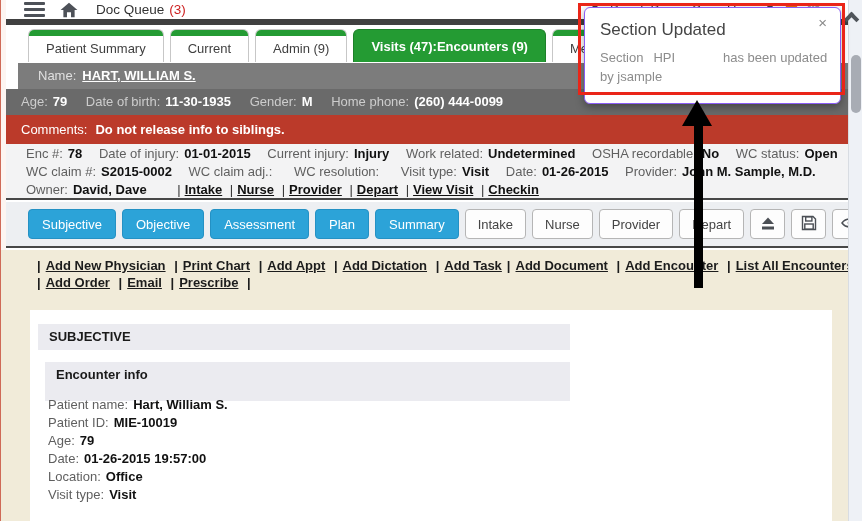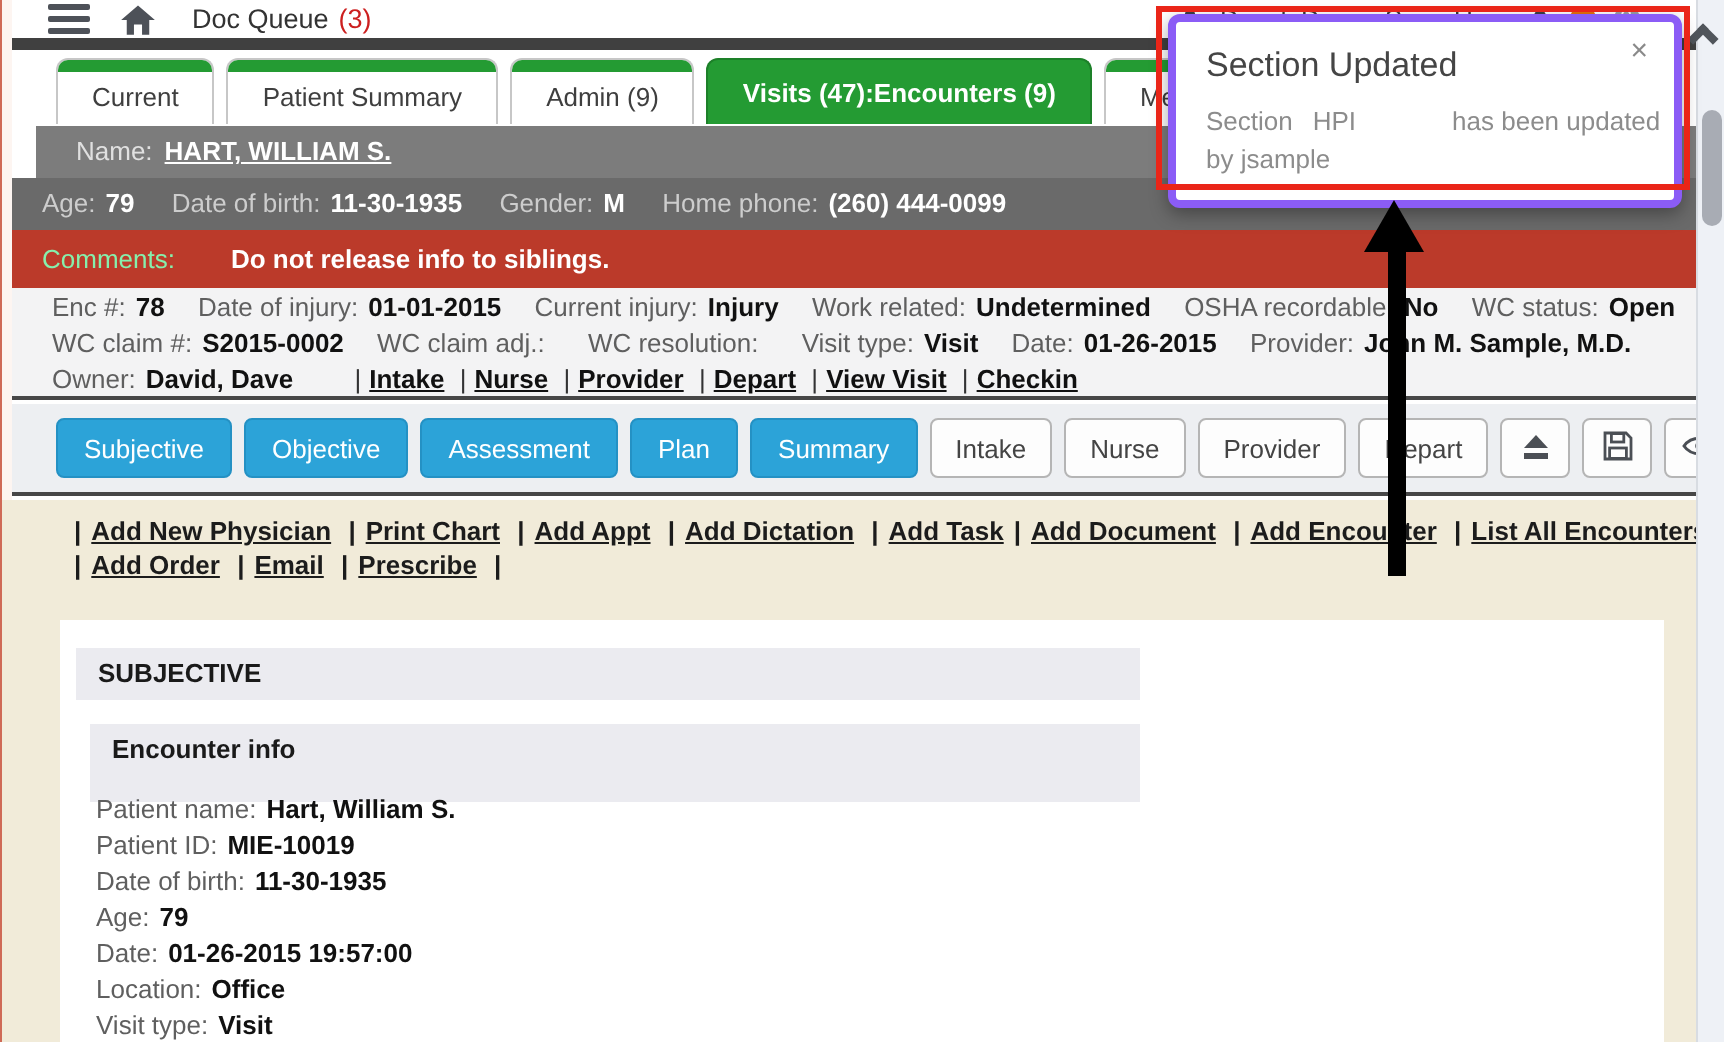--- a/index.html
+++ b/index.html
@@ -44,21 +44,21 @@
 
   
   .namebar { top:63px; height:26px; background:#7c7c7c; line-height:26px; padding-left:20px; z-index:8;margin-left:12px; }
   .namebar .lbl { color:#e0e0e0; margin-right:6px; }
   .namebar a { color:#fff; font-weight:bold; text-decoration:underline; }
   .agebar { top:89px; height:26px; background:#6a6a6a; line-height:26px; padding-left:15px; z-index:8; }
   .agebar .pair { margin-right:15px; }
   .agebar .lbl { color:#cdcdcd; margin-right:5px; }
   .agebar .val { color:#fff; font-weight:bold; }
   .commentsbar { top:115px; height:29px; background:#bb3a2a; line-height:29px; padding-left:15px; z-index:8; }
-  .commentsbar .lbl { color:#86efac; margin-right:28px; }
+  .commentsbar .lbl { color:#ffffff; margin-right:8px; }
   .commentsbar .val { color:#fff; font-weight:bold; }
 
   
   .encsection { top:144px; height:56px; background:#f3f3f4; border-bottom:2px solid #474747;
                 padding:1px 0 0 20px; line-height:18px; z-index:8; white-space:nowrap; }
   .encsection .lbl { color:#5f5f5f; margin-right:5px; }
   .encsection .val { color:#111; font-weight:bold; }
   .encsection .pair { margin-right:13px; }
   .enc-links { display:inline-block; margin-left:10px; }
   .enc-links .pipe { color:#333; margin:0 4px; }
@@ -100,21 +100,21 @@
   .scrollbar { position:absolute; right:0; top:0; width:14px; height:100%; background:#eef1f6;
                border-left:1px solid #d8dce2; z-index:25; }
   .scroll-thumb { position:absolute; top:55px; left:2px; width:10px; height:58px;
                   background:#a8acb4; border-radius:5px; cursor:grab; }
   .chev-up { position:absolute; left:846px; top:14px; width:11px; height:11px;
              border-left:4px solid #50555b; border-top:4px solid #50555b;
              transform:rotate(45deg); z-index:26; }
 
   
   .popup { position:absolute; left:584px; top:7px; width:257px; height:97px; background:#fff;
-           border:4px solid #8b5cf6; border-radius:6px; box-shadow:0 3px 9px rgba(0,0,0,0.35);
+           border:1px solid #8b5cf6; border-radius:6px; box-shadow:0 3px 9px rgba(0,0,0,0.35);
            z-index:40; }
   .popup-title { position:absolute; left:15px; top:12px; font-size:17px; color:#454545; }
   .popup-close { position:absolute; right:13px; top:6px; font-size:15px; color:#8a8a8a; cursor:pointer; }
   .popup-body { position:absolute; left:15px; top:40px; width:230px; font-size:13px;
                 color:#8c8c8c; line-height:19px; }
   .popup-body .gap1 { margin-left:10px; }
   .popup-body .gap2 { margin-left:48px; }
   .ann-rect { position:absolute; left:578px; top:3px; width:267px; height:92px;
               border:3px solid #ea2518; z-index:50; pointer-events:none; }
   .arrow-shaft { position:absolute; left:694px; top:122px; width:9px; height:166px; background:#000; z-index:60; }
@@ -155,22 +155,22 @@
     <svg width="12" height="12" viewBox="0 0 12 12" fill="#3d4147">
         <circle cx="6" cy="4" r="3"></circle>
         <rect x="5" y="6" width="2" height="5"></rect>
       </svg>
   </span>
   <span class="orange-dot"></span>
   <span class="help-dot">?</span>
 </div>
 
 <div class="band tabrow">
+  <div class="tab"><span>Patient Summary</span></div>
   <div class="tab"><span>Current</span></div>
-  <div class="tab"><span>Patient Summary</span></div>
   <div class="tab"><span>Admin (9)</span></div>
   <div class="tab selected"><span>Visits (47):Encounters (9)</span></div>
   <div class="tab"><span>Medical Record (311)</span></div>
   <div class="tab"><span>Te</span></div>
 </div>
 
 <div class="band namebar">
   <span class="lbl">Name:</span><a>HART, WILLIAM S.</a>
 </div>
 
@@ -272,21 +272,20 @@
     <span class="pipe">|</span>
   </div>
 </div>
 
 <div class="panel">
   <div class="sec-header">SUBJECTIVE</div>
   <div class="sub-header">Encounter info</div>
   <div class="fields">
     <div><span class="lbl">Patient name:</span><span class="val">Hart, William S.</span></div>
     <div><span class="lbl">Patient ID:</span><span class="val">MIE-10019</span></div>
-    <div><span class="lbl">Date of birth:</span><span class="val">11-30-1935</span></div>
     <div><span class="lbl">Age:</span><span class="val">79</span></div>
     <div><span class="lbl">Date:</span><span class="val">01-26-2015 19:57:00</span></div>
     <div><span class="lbl">Location:</span><span class="val">Office</span></div>
     <div><span class="lbl">Visit type:</span><span class="val">Visit</span></div>
   </div>
 </div>
 
 <div class="scrollbar">
   <div class="scroll-thumb"></div>
 </div>

